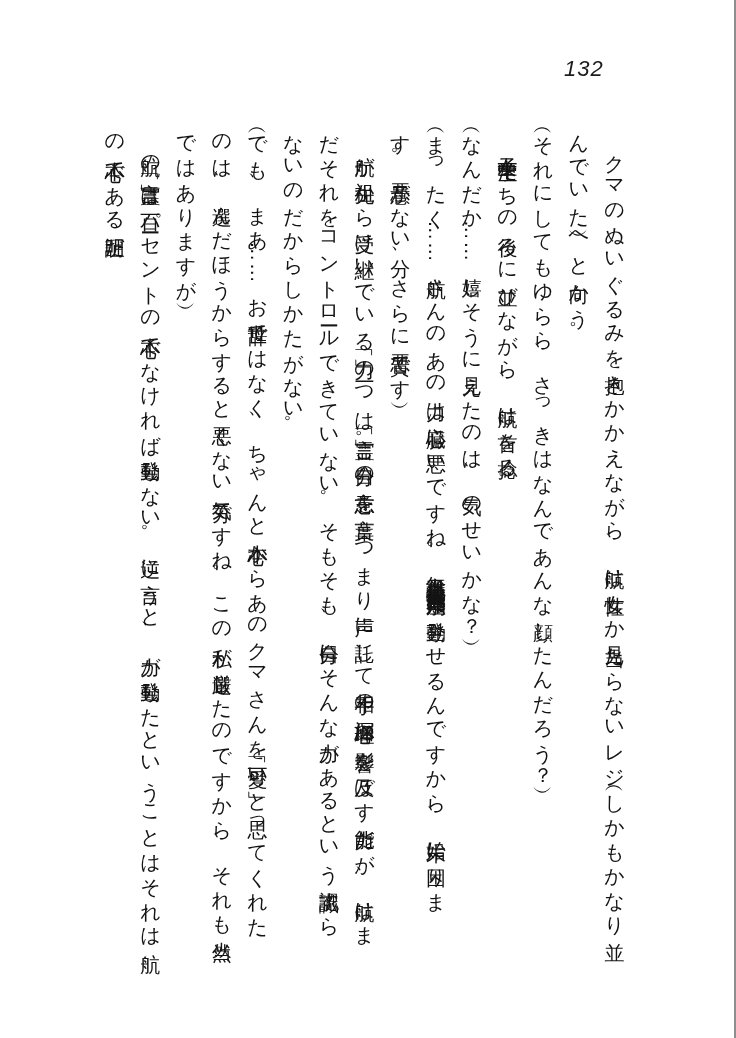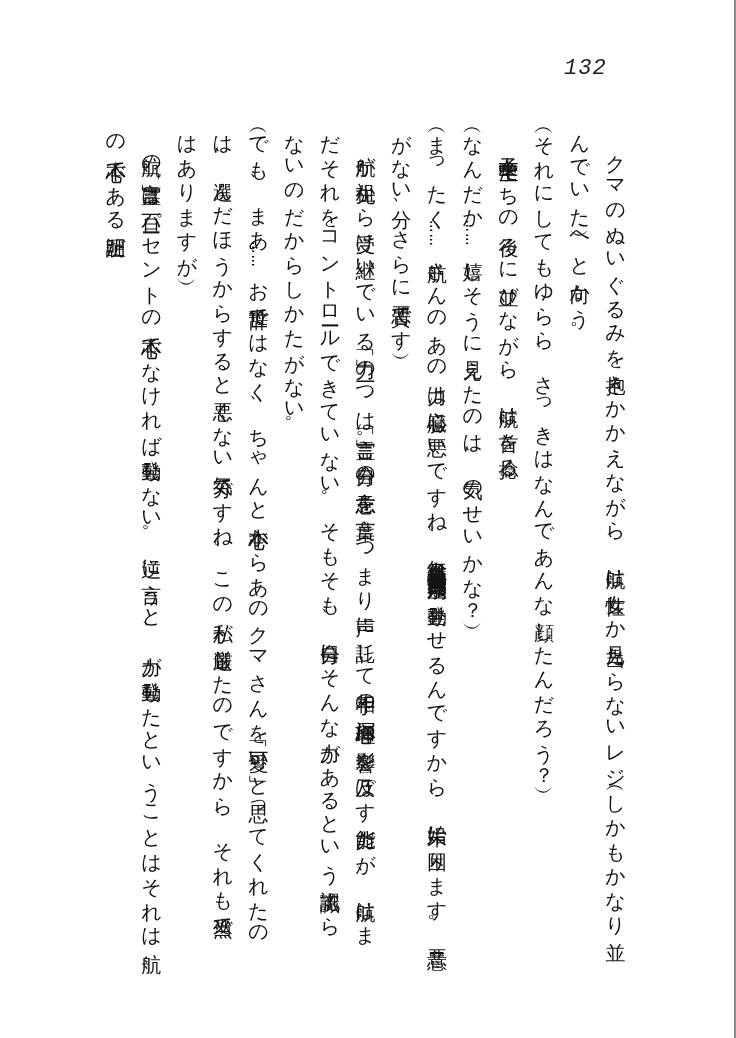--- a/index.html
+++ b/index.html
@@ -6,21 +6,21 @@
     margin: 0;
     padding: 0;
     background: #ffffff;
   }
   .page {
     position: relative;
     width: 736px;
     height: 1038px;
     background: #ffffff;
     overflow: hidden;
-    font-family: Liberation Mono, monospace;
+    font-family: Liberation Sans, sans-serif;
   }
   .page-edge {
     position: absolute;
     top: 0;
     right: 0;
     width: 2px;
     height: 100%;
     background: #8d8d8d;
   }
   .page-number {

